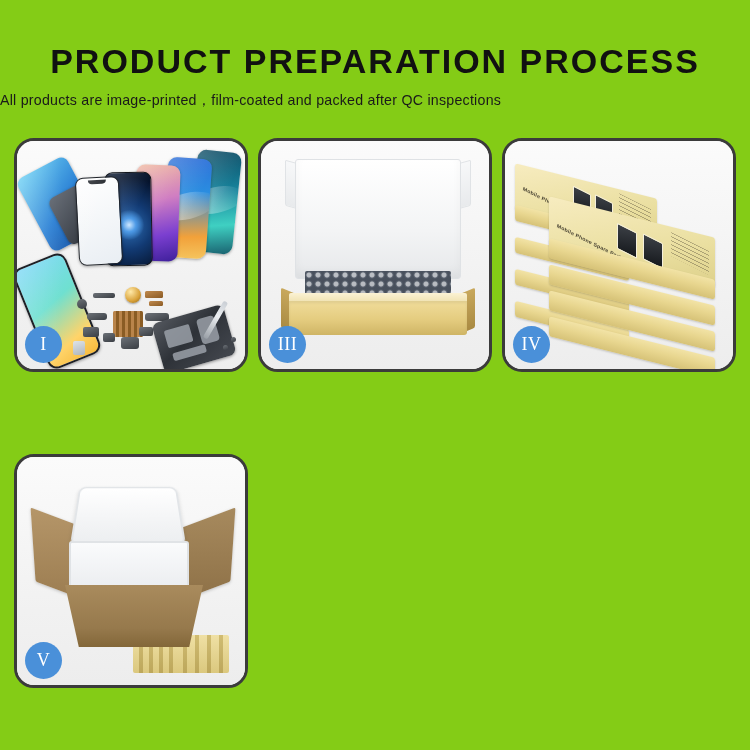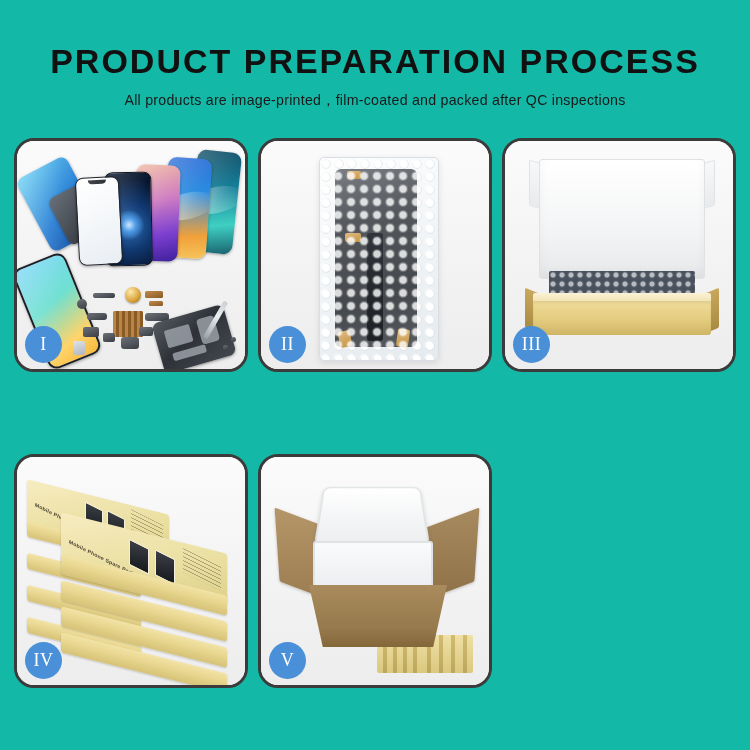--- a/index.html
+++ b/index.html
@@ -5,37 +5,37 @@
   html, body {
     margin: 0; padding: 0;
     width: 750px; height: 750px;
     background: #ffffff;
     font-family: "Liberation Sans", sans-serif;
     overflow: hidden;
   }
   #page {
     position: relative;
     width: 750px; height: 750px;
-    background: #14b8a6;
+    background: #84cc16;
   }
 
   
   #header { position: absolute; top: 0; left: 0; width: 750px; }
   #title {
     text-align: center;
     font-size: 34px;
     font-weight: bold;
     letter-spacing: 2.0px;
     color: #111111;
     margin-top: 44px;
     line-height: 1.0;
     white-space: nowrap;
   }
   #subtitle {
-    text-align: center;
+    text-align: left;
     font-size: 14.2px;
     color: #1a1a1a;
     margin-top: 13px;
     letter-spacing: 0.25px;
     white-space: nowrap;
   }
 
   
   #grid {
     position: absolute;
@@ -425,33 +425,20 @@
           <i style="left:44px;top:8px;width:18px;height:26px;border-radius:4px;"></i>
           <i style="left:12px;top:34px;width:34px;height:8px;"></i>
         </div>
         <div class="p1-driver"></div>
         <div class="p1-part" style="left:206px;top:204px;width:5px;height:5px;border-radius:50%;"></div>
         <div class="p1-part" style="left:214px;top:196px;width:5px;height:5px;border-radius:50%;"></div>
       </div>
       <div class="badge">I</div>
     </div>
 
-    <div class="panel">
-      <div class="stage">
-        <div class="bubble-bag"></div>
-        <div class="bubble-screen"></div>
-        <div class="flex-tail"></div>
-        <div class="tape" style="left:86px;top:30px;width:14px;height:8px;"></div>
-        <div class="tape" style="left:84px;top:92px;width:16px;height:9px;"></div>
-        <div class="tape" style="left:78px;top:190px;width:12px;height:16px;transform:rotate(-12deg);"></div>
-        <div class="tape" style="left:136px;top:188px;width:12px;height:18px;transform:rotate(8deg);"></div>
-        <div class="bubble-overlay"></div>
-      </div>
-      <div class="badge">II</div>
-    </div>
 
     <div class="panel">
       <div class="stage">
         <div class="b3-lidflapL"></div>
         <div class="b3-lidflapR"></div>
         <div class="b3-lid"></div>
         <div class="b3-inner"></div>
         <div class="b3-sideL"></div>
         <div class="b3-sideR"></div>
         <div class="b3-rim"></div>

